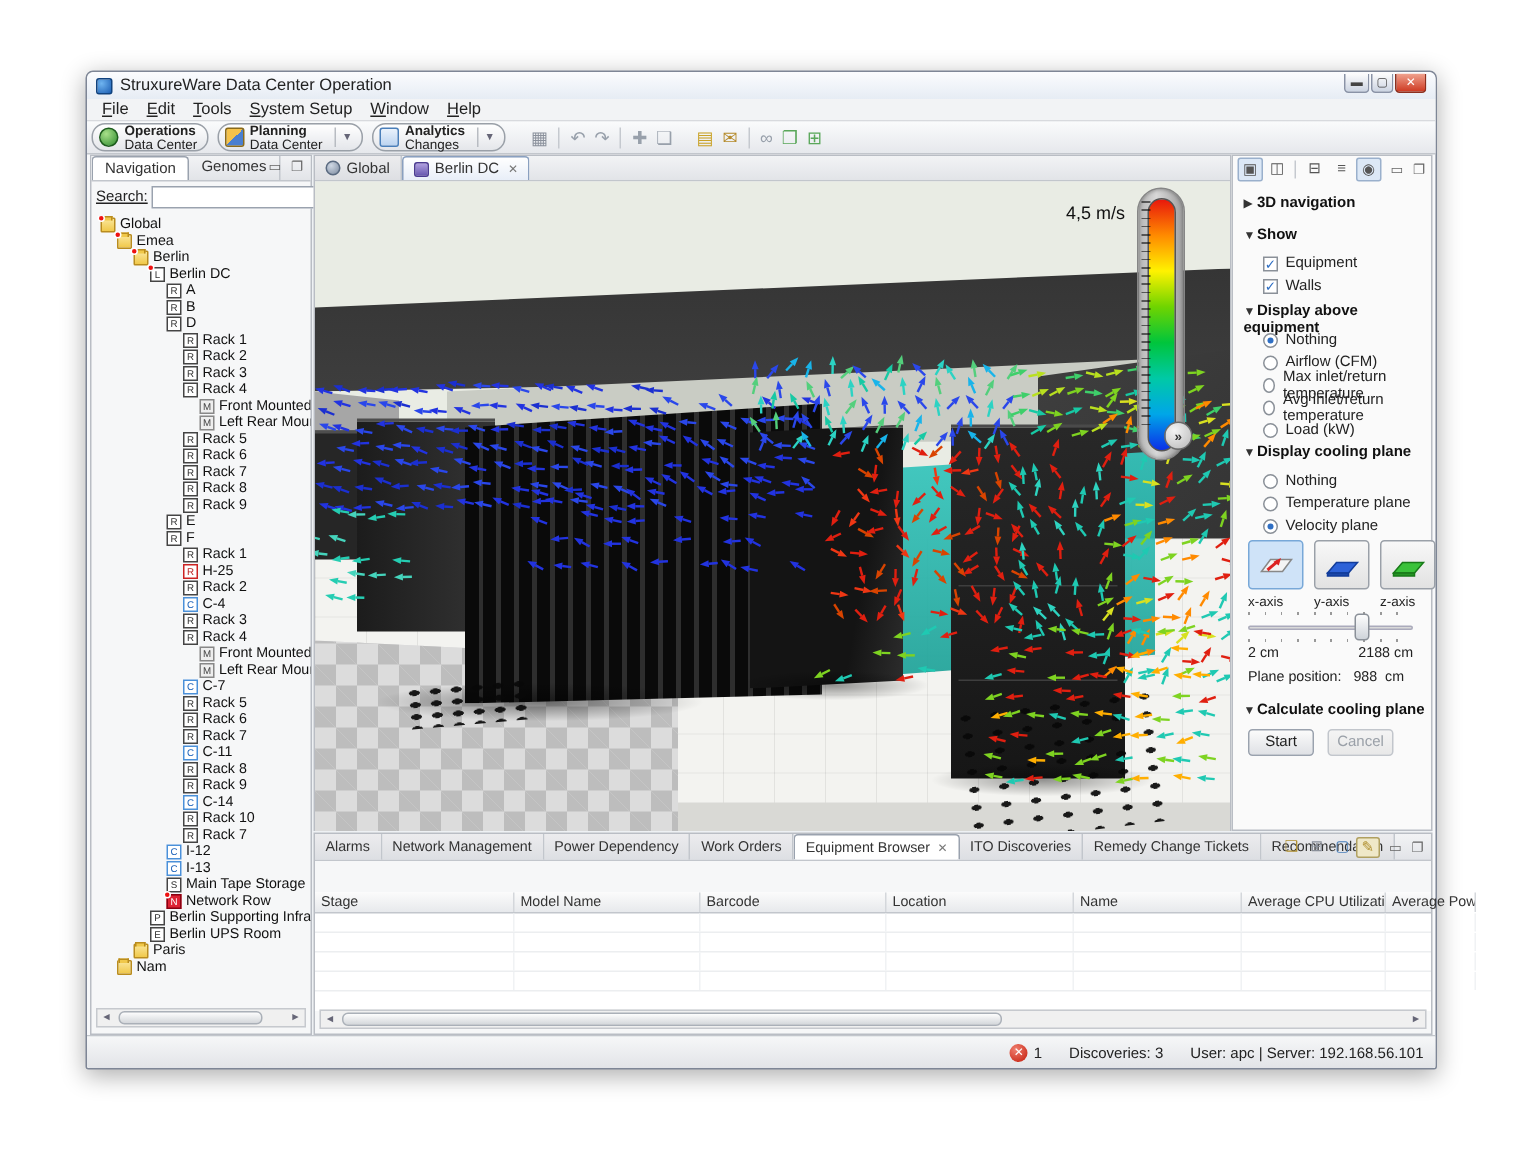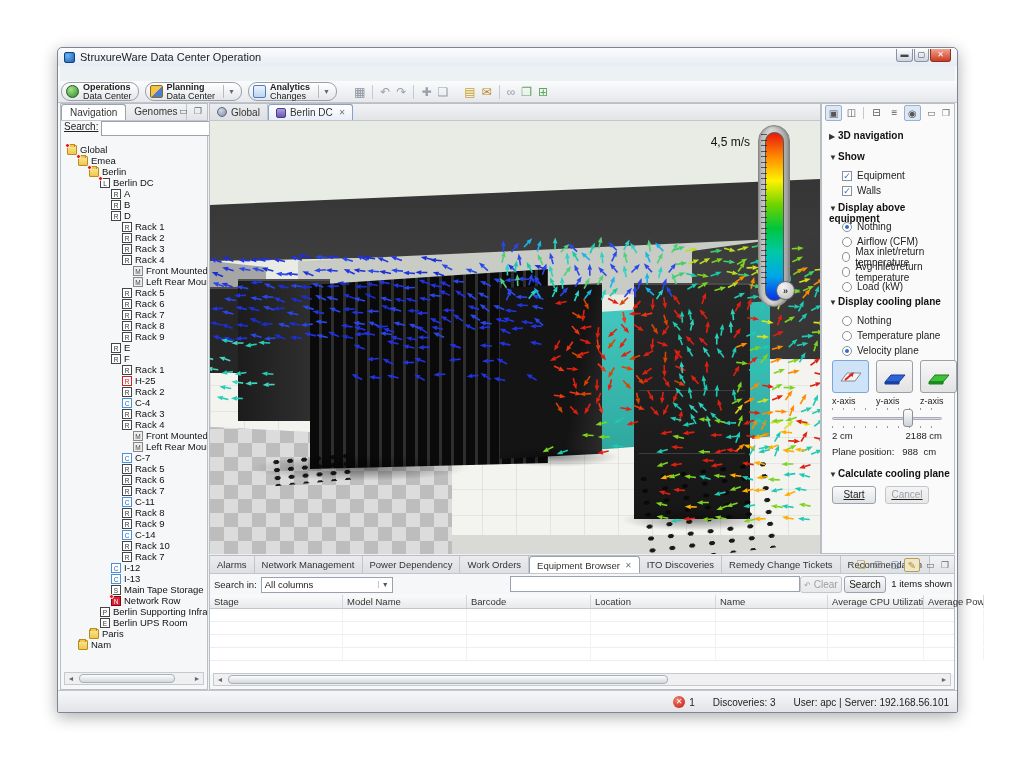--- a/index.html
+++ b/index.html
@@ -43,21 +43,21 @@
   .left-panel{position:absolute;left:2px;top:0;width:148px;bottom:0;background:#f6f7f8;border:1px solid #b9bdc4;}
   .editor{position:absolute;left:151px;top:0;width:612px;height:451px;border:1px solid #b9bdc4;background:#fff;}
   .right-panel{position:absolute;left:763px;top:0;right:2px;height:451px;border:1px solid #b9bdc4;background:#fafafa;}
   .bottom-panel{position:absolute;left:151px;top:452px;right:2px;bottom:0;border:1px solid #b9bdc4;background:#f6f7f8;}
   
   .lp-tabs{position:absolute;left:0;top:0;right:0;height:17px;background:linear-gradient(#f2f3f5,#e2e4e8);
     border-bottom:1px solid #c2c6cc;display:flex;font-size:10px;}
   .lp-tab{padding:2px 8px 0 8px;border-right:1px solid #c2c6cc;color:#333;}
   .lp-tab.active{background:#fff;border:1px solid #9aa2ae;border-bottom:none;border-radius:3px 3px 0 0;}
   .panel-minmax{position:absolute;right:3px;top:2px;font-size:9px;color:#666;letter-spacing:2px;}
-  .lp-search{position:absolute;left:0;top:17px;right:0;height:20px;display:flex;padding:0 3px;font-size:10px;color:#222;text-decoration:underline;}
+  .lp-search{position:absolute;left:0;top:17px;right:0;height:20px;display:flex;align-items:center;padding:0 3px;font-size:10px;color:#222;text-decoration:underline;}
   .lp-search input{flex:1;height:15px;margin:0 3px;border:1px solid #9aa2ae;font-size:10px;padding:0 2px;background:#fff;}
   .btn{border:1px solid #9aa2ae;border-radius:3px;background:linear-gradient(#fbfbfb,#dfe1e5);font-size:10px;color:#222;
     text-align:center;}
   .btn.disabled{color:#9aa0a8;border-color:#c2c6cc;background:linear-gradient(#f4f4f4,#e8e8e8);}
   .lp-clear{width:38px;height:16px;line-height:14px;}
   .lp-tree{position:absolute;left:0;top:40px;right:0;height:512px;overflow:hidden;}
   .trow{height:11px;display:flex;align-items:center;font-size:9.5px;color:#111;white-space:nowrap;}
   .tico{width:10px;height:10px;flex:0 0 auto;margin-right:3px;position:relative;font-size:6.5px;line-height:9px;text-align:center;}
   .tico.sq{border:1px solid #444;background:#fff;color:#333;}
   .tico.folder{background:linear-gradient(#fae69a,#f0c84a);border:1px solid #b98c1e;border-radius:1px;}
@@ -99,21 +99,21 @@
     margin-right:7px;display:flex;align-items:center;justify-content:center;}
   .axbtn.sel{background:#cfe3f8;border-color:#78a8d8;}
   .axlabels{position:absolute;left:10px;display:flex;font-size:9px;color:#222;}
   .axlabels span{width:44px;margin-right:0;}
   .slider{position:absolute;left:10px;right:12px;height:20px;}
   .sl-ticks{position:absolute;left:0;right:0;height:2px;background-image:repeating-linear-gradient(90deg,#999 0 1px,transparent 1px 11px);}
   .sl-groove{position:absolute;left:0;right:0;top:9px;height:3px;background:#d8d8d8;border:1px solid #aab;border-radius:2px;}
   .sl-handle{position:absolute;top:1px;width:10px;height:18px;border:1px solid #8a9098;border-radius:3px;background:linear-gradient(#fdfdfd,#cfd4da);}
   .sl-lbls{position:absolute;left:10px;right:12px;display:flex;justify-content:space-between;font-size:9.5px;color:#222;}
   .planepos{position:absolute;left:10px;font-size:9.5px;color:#222;}
-  .calcbtns{position:absolute;left:10px;display:flex;text-decoration:underline;}
+  .calcbtns{position:absolute;left:10px;display:flex;}
   .calcbtns .btn{width:44px;height:18px;line-height:16px;margin-right:9px;}
   
   .bp-tabs{position:absolute;left:0;top:0;right:0;height:18px;background:linear-gradient(#f2f3f5,#e2e4e8);
     border-bottom:1px solid #c2c6cc;display:flex;align-items:center;font-size:9.5px;}
   .bp-tab{height:17px;display:flex;align-items:center;padding:0 7px;border-right:1px solid #c2c6cc;background:linear-gradient(#ececee,#dddfe3);color:#333;white-space:nowrap;}
   .bp-tab.active{background:#fff;border:1px solid #9aa2ae;border-bottom:none;border-radius:3px 3px 0 0;}
   .bp-tab .close{margin-left:5px;font-size:8px;color:#777;}
   .bp-icons{position:absolute;right:3px;top:2px;display:flex;align-items:center;font-size:10px;}
   .bp-ic{width:16px;height:14px;line-height:13px;text-align:center;margin-left:1px;}
   .bp-ic.sel{border:1px solid #b0a060;background:#efe8c8;border-radius:2px;}
@@ -157,20 +157,28 @@
   <div class="titlebar">
     <div class="appicon"></div>
     <span class="title-text">StruxureWare Data Center Operation</span>
     <div class="winbtns">
       <div class="wb min">▬</div>
       <div class="wb max">▢</div>
       <div class="wb close">✕</div>
     </div>
   </div>
 
+  <div class="menubar" id="menubar">
+      <div class="menu-item"><u>F</u>ile</div>
+      <div class="menu-item"><u>E</u>dit</div>
+      <div class="menu-item"><u>T</u>ools</div>
+      <div class="menu-item"><u>S</u>ystem Setup</div>
+      <div class="menu-item"><u>W</u>indow</div>
+      <div class="menu-item"><u>H</u>elp</div>
+    </div>
 
   <div class="toolbar">
     <div id="perspectives" style="display:flex;align-items:center;">
         <div class="persp">
           <div class="pico globe"></div>
           <div class="ptxt"><b>Operations</b><br>Data Center</div>
         </div>
         <div class="persp">
           <div class="pico planning"></div>
           <div class="ptxt"><b>Planning</b><br>Data Center</div>
@@ -3062,33 +3070,20 @@
             <span>Recommendation</span>
           </div>
         </div>
       <div class="bp-icons" id="bp-icons">
           <span class="bp-ic" style="color: rgb(176, 144, 48);">❏</span>
           <span class="bp-ic" style="color: rgb(138, 143, 153);">⊞</span>
           <span class="bp-ic" style="color: rgb(74, 127, 186);">▢</span>
           <span class="bp-ic sel" style="color: rgb(176, 144, 48);">✎</span>
           <span class="rp-mm">▭ ❐</span>
         </div>
-      <div class="bp-search">
-        <span>Search in:</span>
-        <div class="bp-select">
-          <span>All columns</span>
-            <span class="arr">▼</span>
-        </div>
-        <input class="bp-input" value="" style="">
-        <div class="btn disabled bp-clear">
-          <span style="font-size:8px;">↶</span> <span>Clear</span>
-        </div>
-        <div class="btn bp-searchbtn">Search</div>
-        <div class="bp-shown">1 items shown</div>
-      </div>
       <div class="tbl">
         <div class="tbl-head" id="tbl-head">
             <div class="hc" style="width: 133px;">Stage</div>
             <div class="hc" style="width: 124px;">Model Name</div>
             <div class="hc" style="width: 124px;">Barcode</div>
             <div class="hc" style="width: 125px;">Location</div>
             <div class="hc" style="width: 112px;">Name</div>
             <div class="hc" style="width: 96px;">Average CPU Utilization ...</div>
             <div class="hc" style="width: 60px;">Average Pow</div>
           </div>

